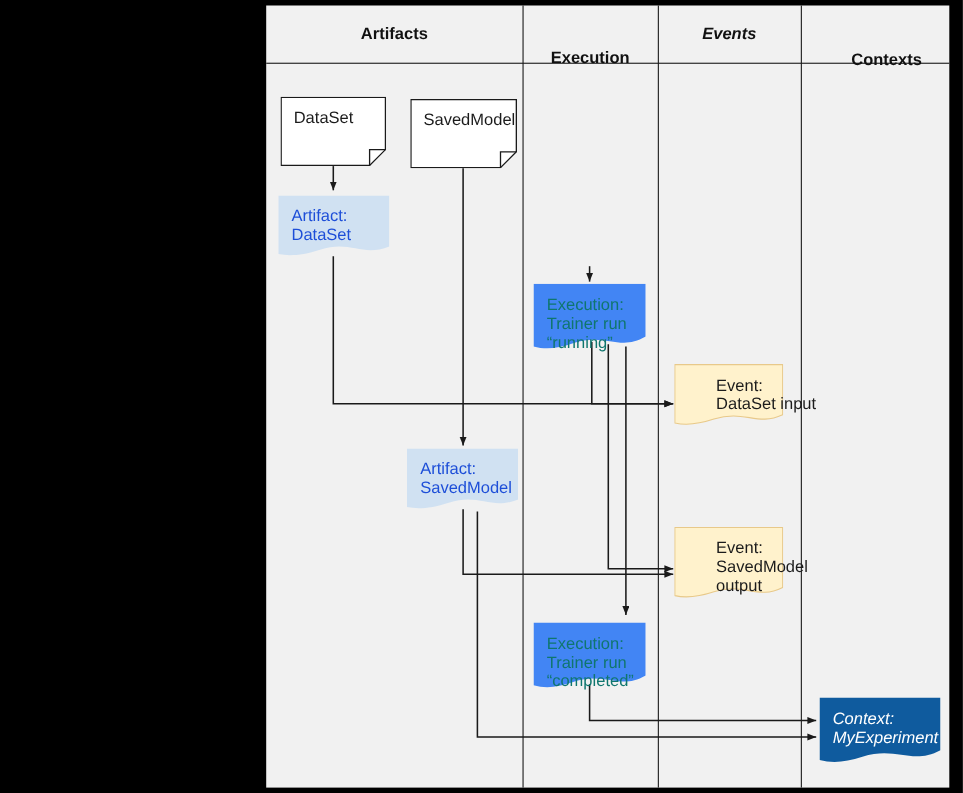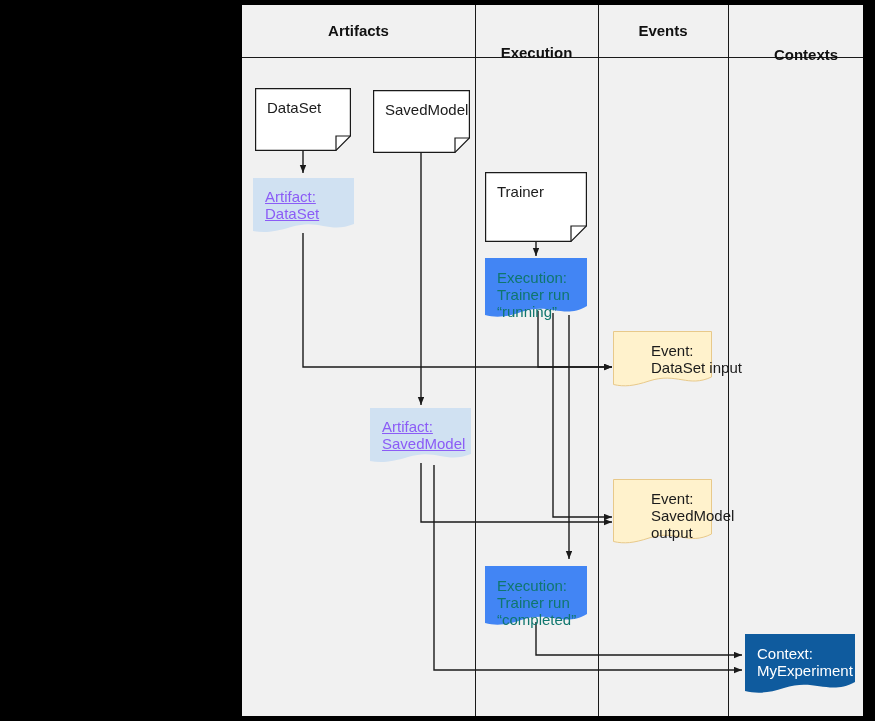--- a/index.html
+++ b/index.html
@@ -5,40 +5,40 @@
   html,body{margin:0;padding:0;background:#000;}
   body{width:875px;height:721px;overflow:hidden;font-family:"Liberation Sans",sans-serif;}
   #stage{position:relative;width:875px;height:721px;background:#000;padding-left:17px;}
   #diagram{position:absolute;left:242px;top:5px;width:621px;height:711px;background:#f1f1f1;}
   .colline{position:absolute;top:0;width:1px;background:#1a1a1a;}
   .hdrline{position:absolute;left:0;width:621px;height:1px;background:#1a1a1a;}
   .colhdr{position:absolute;top:17px;font-size:15px;font-weight:bold;color:#111;text-align:center;}
   .node{position:absolute;}
   .node .label{position:absolute;left:12px;top:11px;font-size:15px;line-height:17px;white-space:pre;}
   .doc .label{color:#1b1b1b;}
-  .art .label{color:#8b5cf6;text-decoration:underline;}
+  .art .label{color:#1d4ed8;}
   .evt .label{color:#1b1b1b;margin-left:26px;}
   .exe .label{color:#0f766e;}
   .ctx .label{color:#ffffff;}
   svg.wire{position:absolute;left:0;top:0;width:621px;height:711px;overflow:visible;}
 </style>
 </head>
 <body>
 
 <div id="stage">
   <div id="diagram">
 
     <div class="colline" style="left:233px;height:711px;"></div>
     <div class="colline" style="left:356px;height:711px;"></div>
     <div class="colline" style="left:486px;height:711px;"></div>
     <div class="hdrline" style="top:52px;"></div>
 
     <div class="colhdr" style="left:0px;width:233px;">Artifacts</div>
     <div class="colhdr" style="left:233px;width:123px;margin-top:22px;">Execution</div>
-    <div class="colhdr" style="left:356px;width:130px;">Events</div>
+    <div class="colhdr" style="left:356px;width:130px;font-style:italic;">Events</div>
     <div class="colhdr" style="left:486px;width:156px;margin-top:24px;">Contexts</div>
 
     <svg class="wire" viewBox="0 0 621 711">
       <defs>
         <marker id="ah" markerWidth="9" markerHeight="9" refX="8" refY="3.2" orient="auto" markerUnits="userSpaceOnUse">
           <path d="M0,0 L8,3.2 L0,6.4 z" fill="#1a1a1a"></path>
         </marker>
       </defs>
       <g fill="none" stroke="#1a1a1a" stroke-width="1.4">
 
@@ -89,27 +89,20 @@
     </div>
 
     <div class="node art" style="left:128px;top:402px;width:101px;height:58px;">
       <svg width="101" height="58" viewBox="0 0 101 58">
         <path d="M0,1 H101 V47 C76,57 66,41 38,50 C22,55 11,56 0,54 Z" fill="#d0e1f2"></path>
       </svg>
       <div class="label">Artifact:
 SavedModel</div>
     </div>
 
-    <div class="node doc" style="left:243px;top:167px;width:102px;height:70px;">
-      <svg width="102" height="70" viewBox="0 0 102 70">
-        <path d="M0.6,0.6 H101.4 V54 L86,69.4 H0.6 Z" fill="#ffffff" stroke="#1a1a1a" stroke-width="1.2"></path>
-        <path d="M101.4,54 L86,54 L86,69.4" fill="none" stroke="#1a1a1a" stroke-width="1.2"></path>
-      </svg>
-      <div class="label">Trainer</div>
-    </div>
 
     <div class="node exe" style="left:243px;top:253px;width:102px;height:62px;">
       <svg width="102" height="62" viewBox="0 0 102 62">
         <path d="M0,0 H102 V48 C78,62 66,44 36,54 C22,59 11,60 0,57 Z" fill="#4285f4"></path>
       </svg>
       <div class="label">Execution:
 Trainer run
 “running”</div>
     </div>
 
@@ -132,21 +125,21 @@
 
     <div class="node evt" style="left:371px;top:474px;width:99px;height:68px;">
       <svg width="99" height="68" viewBox="0 0 99 68">
         <path d="M0.5,0.5 H98.5 V55 C75,67 64,50 36,59 C21,64 11,65 0.5,62.5 Z" fill="#fff2cc" stroke="#e8c98a" stroke-width="1"></path>
       </svg>
       <div class="label">Event:
 SavedModel
 output</div>
     </div>
 
-    <div class="node ctx" style="left:503px;top:629px;width:110px;height:62px;">
+    <div class="node ctx" style="left:503px;top:629px;width:110px;height:62px;font-style:italic;">
       <svg width="110" height="62" viewBox="0 0 110 62">
         <path d="M0,0 H110 V48 C84,62 70,44 39,54 C24,59 12,60 0,57 Z" fill="#0f5b9e"></path>
       </svg>
       <div class="label">Context:
 MyExperiment</div>
     </div>
 
   </div>
 </div>
 

